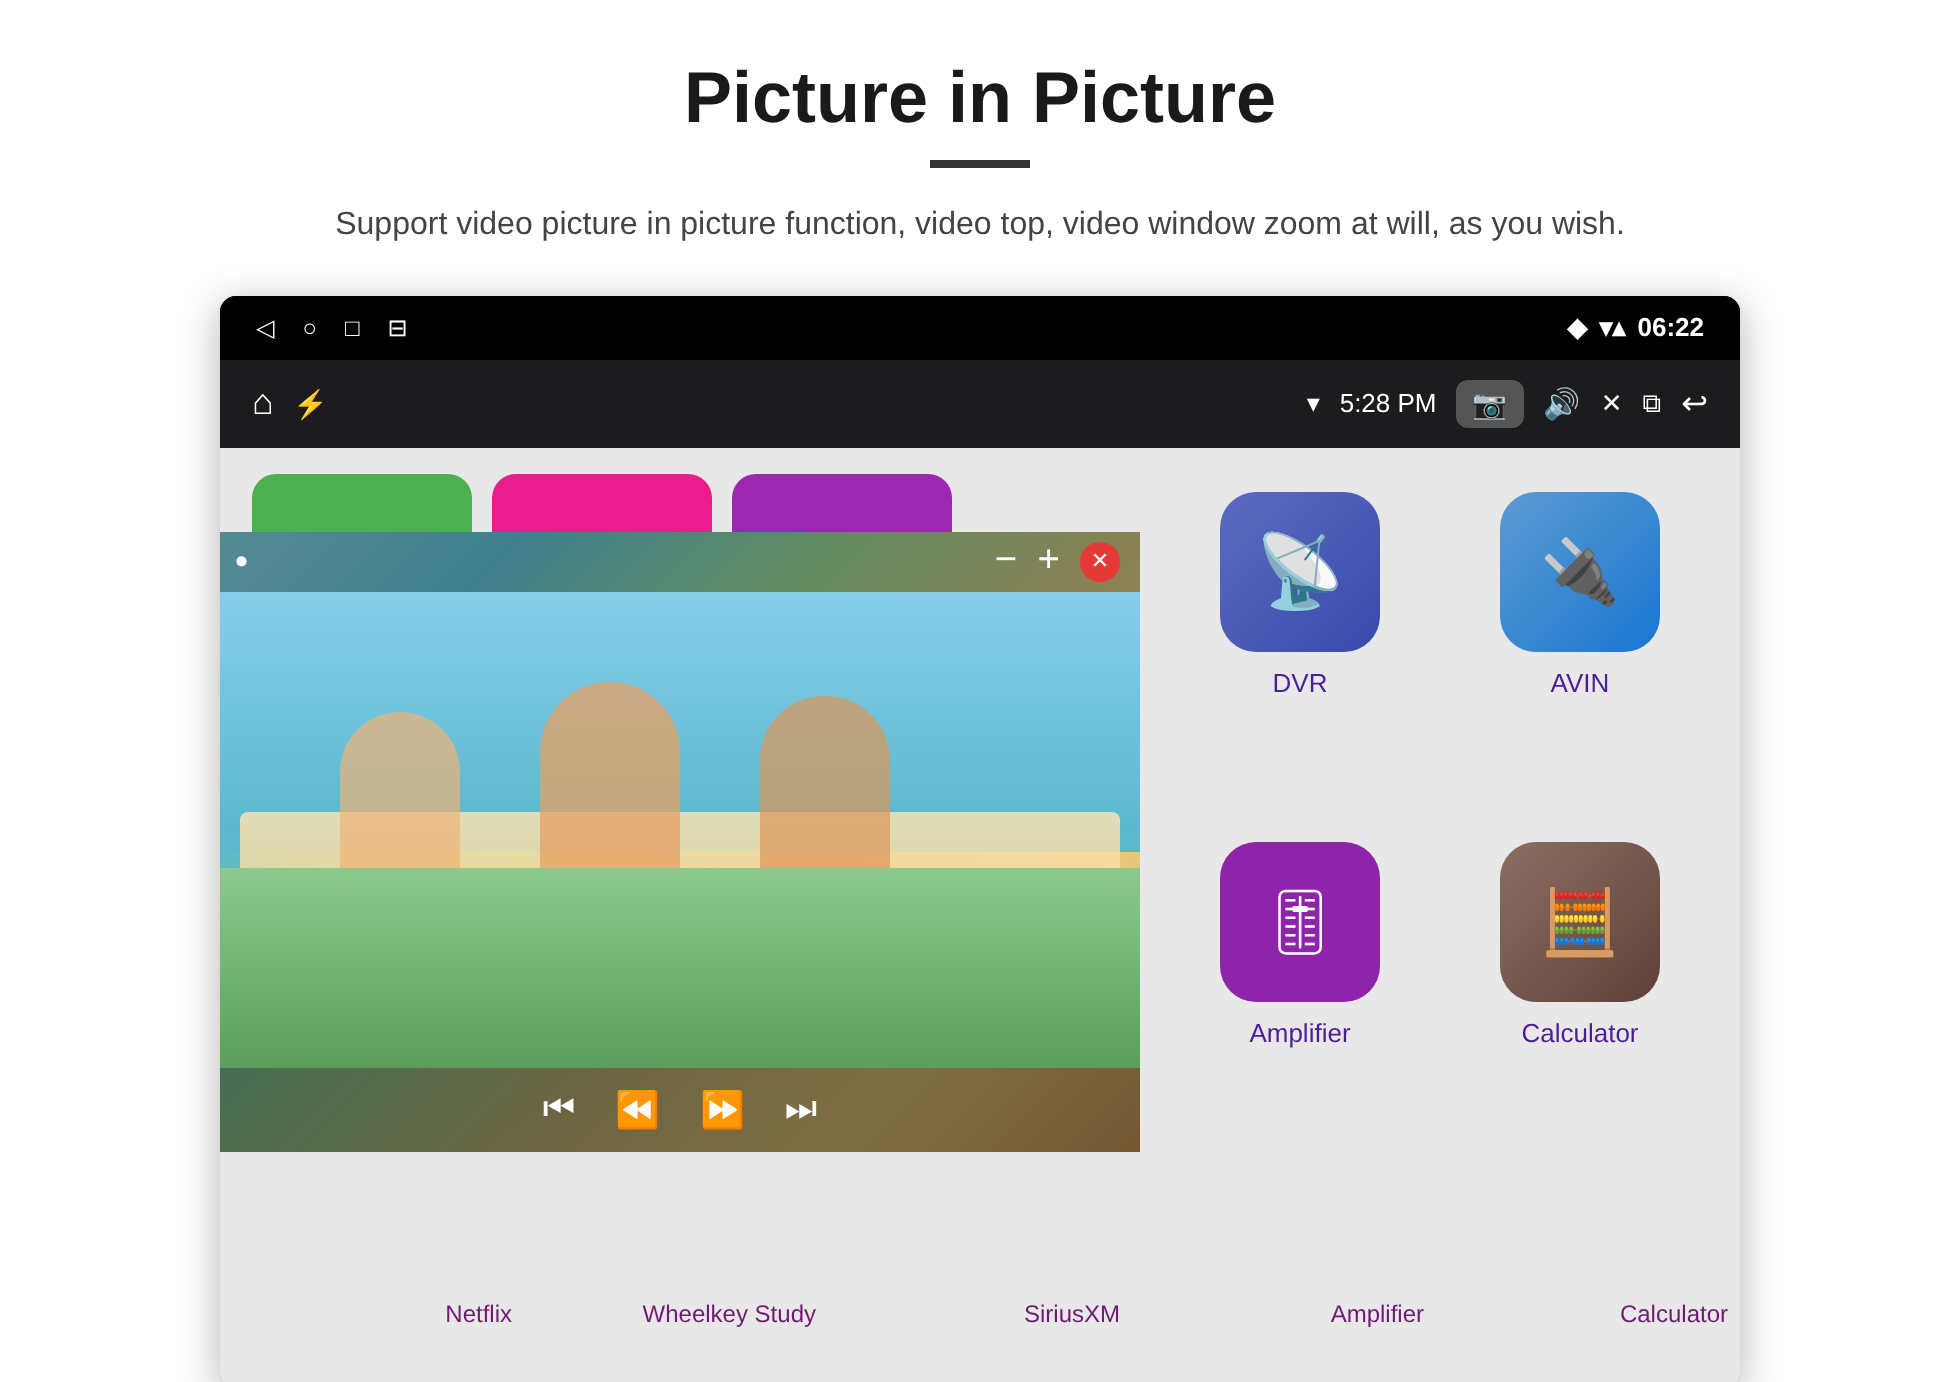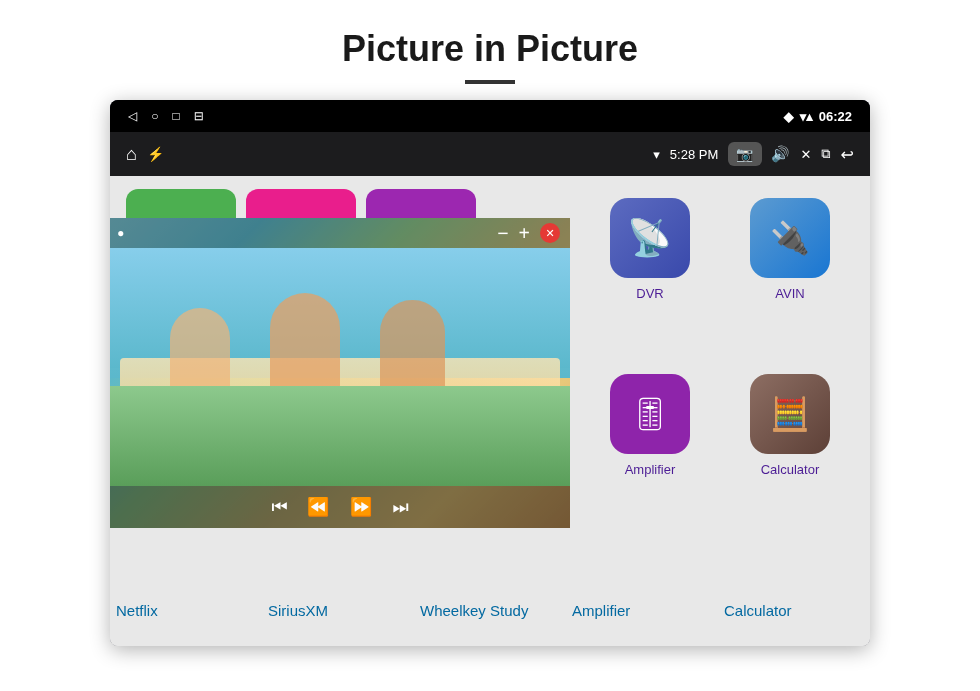--- a/index.html
+++ b/index.html
@@ -298,34 +298,35 @@
 
     
     .bottom-labels {
       background: #e8e8e8;
       display: flex;
       justify-content: space-around;
       padding: 6px 0 10px;
       height: 50px;
     }
     .bottom-label {
-      font-size: 15px;
-      color: #0369a1;
-      text-align: left;
+      font-size: 12px;
+      color: #701a75;
+      text-align: right;
       font-family: Arial, sans-serif;
       width: 140px;
     }
   </style>
 </head>
 <body>
 
 <div class="page-wrapper">
 
   <h1 class="main-title">Picture in Picture</h1>
   <div class="title-divider"></div>
+  <p class="subtitle">Support video picture in picture function, video top, video window zoom at will, as you wish.</p>
 
   <div class="device-frame">
 
     <div class="android-status-bar">
       <div class="status-bar-left">
         <span>◁</span>
         <span>○</span>
         <span>□</span>
         <span>⊟</span>
       </div>
@@ -421,21 +422,21 @@
           </div>
 
         </div>
 
         <div class="watermark">VCZ99</div>
 
       </div>
 
       <div class="bottom-labels">
         <span class="bottom-label">Netflix</span>
+        <span class="bottom-label">Wheelkey Study</span>
         <span class="bottom-label">SiriusXM</span>
-        <span class="bottom-label">Wheelkey Study</span>
         <span class="bottom-label">Amplifier</span>
         <span class="bottom-label">Calculator</span>
       </div>
 
     </div>
   </div>
 </div>
 
 </body></html>

